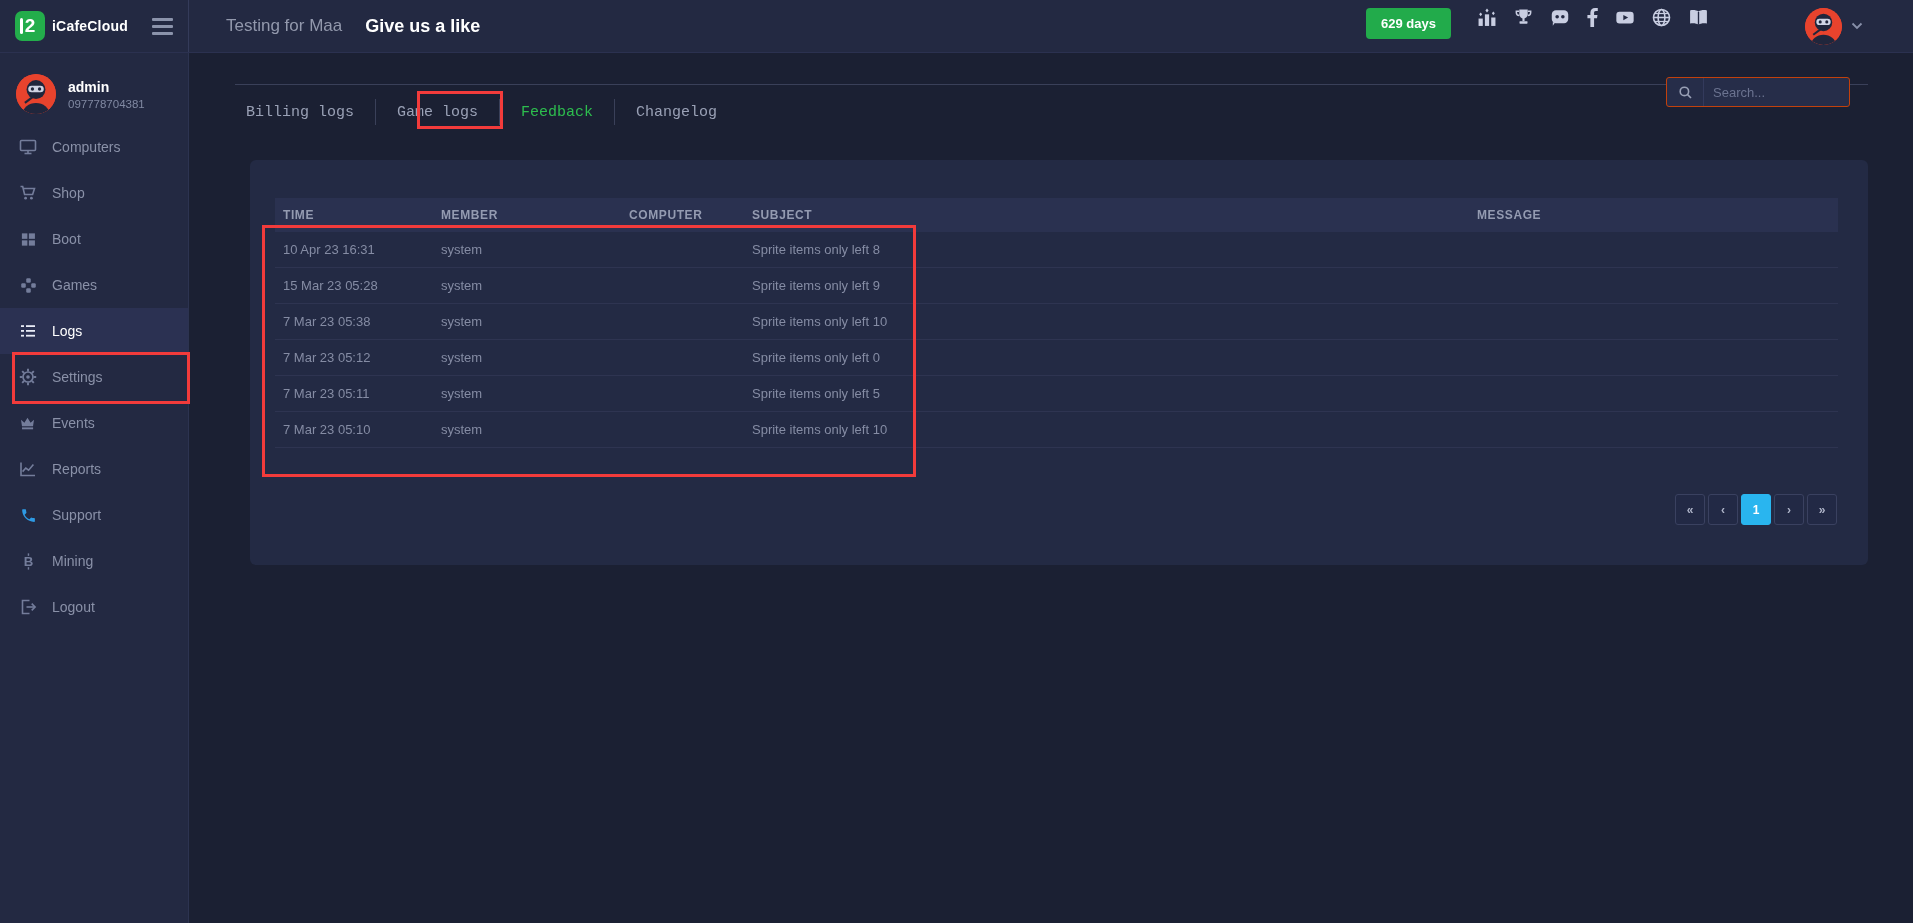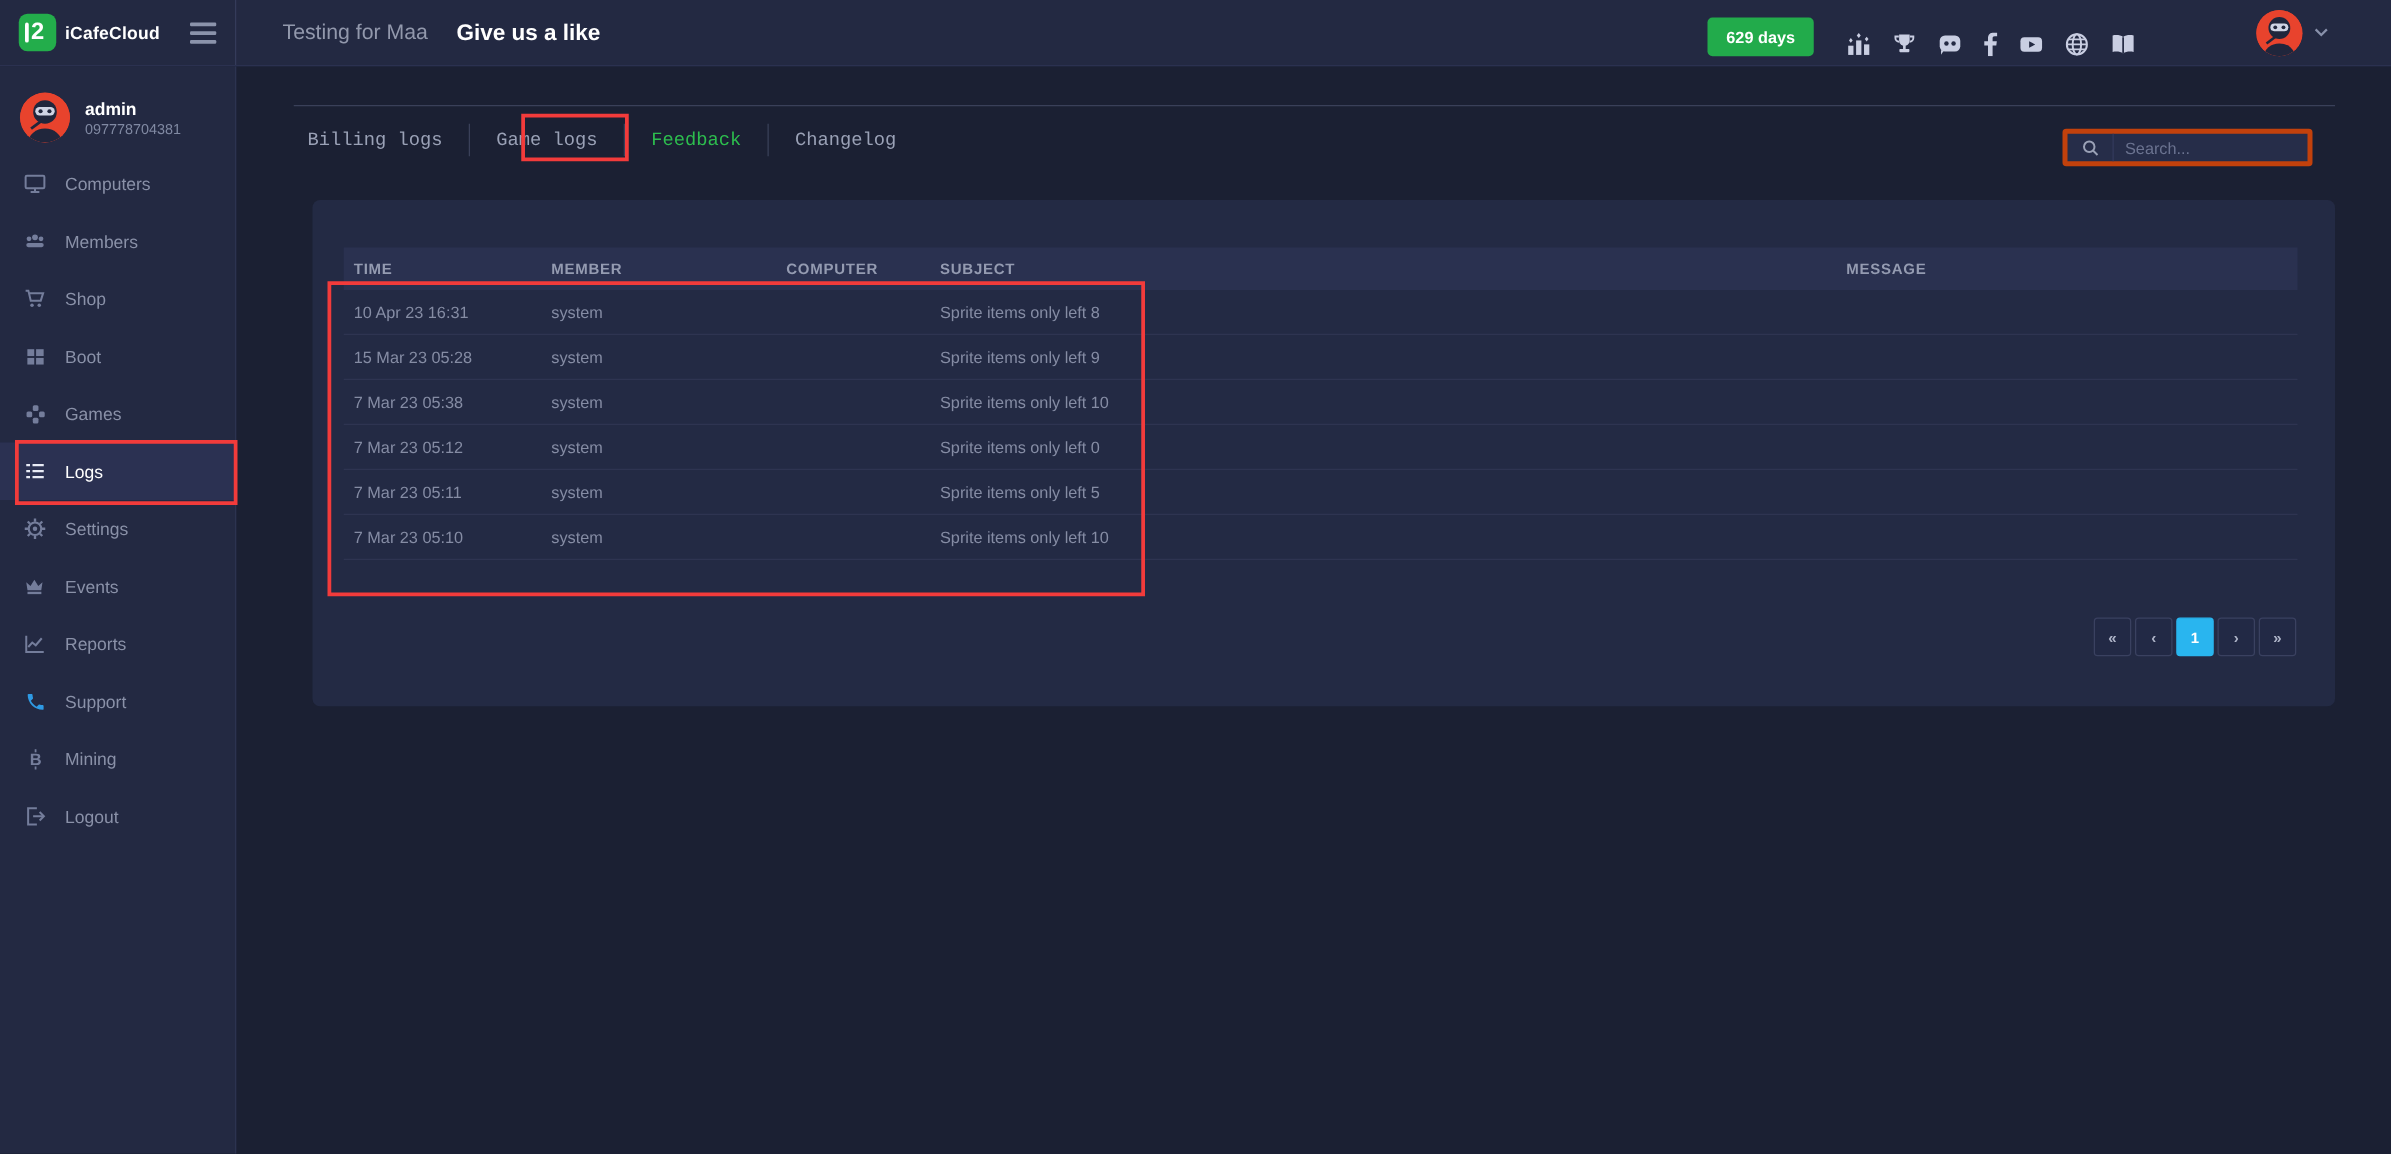--- a/index.html
+++ b/index.html
@@ -21,21 +21,21 @@
   .logo-badge { width:30px; height:30px; background:#23ad4b; border-radius:7px;
     color:#fff; font-weight:bold; font-size:19px;
     display:flex; align-items:center; justify-content:center; position:relative; }
   .logo-badge::before { content:""; position:absolute; left:5px; top:7px; bottom:7px;
     width:3px; background:#fff; border-radius:2px; }
   .brand-name { color:#fff; font-weight:bold; font-size:14px; letter-spacing:.2px; }
   .burger { display:flex; flex-direction:column; gap:4px; cursor:pointer; }
   .burger span { width:21px; height:3px; background:#8b93ab; border-radius:1px; }
   .topbar-title { color:#9298ac; font-size:17px; margin-left:37px; }
   .like-text { color:#fff; font-weight:bold; font-size:18px; margin-left:23px; cursor:pointer; }
-  .topbar-right { margin-left:auto; display:flex; align-items:flex-end; padding-right:50px; }
+  .topbar-right { margin-left:auto; display:flex; align-items:flex-start; padding-right:50px; }
   .days-badge { background:#22ab4b; color:#fff; font-size:13px; font-weight:bold;
     padding:8px 15px; border-radius:4px; margin-right:26px; cursor:pointer; }
   .tb-icons { display:flex; align-items:center; gap:17px; color:#c9cee2; }
   .tb-icons svg { display:block; cursor:pointer; }
   .avatar-wrap { display:flex; align-items:center; gap:9px; margin-left:96px; cursor:pointer; }
   .avatar { width:37px; height:37px; border-radius:50%; background:#e8432d; overflow:hidden; }
   .chev { color:#8890aa; }
   
   .sidebar { position:absolute; top:53px; left:0; bottom:0; width:189px;
     background:#232942; border-right:1px solid #2c3350; z-index:1; }
@@ -54,22 +54,22 @@
   
   .main { position:absolute; left:189px; top:53px; right:0; bottom:0; }
   .top-rule { position:absolute; top:31px; left:46px; right:45px; height:0;
     border-top:1px solid #3a4059; }
   .tabs-row { position:absolute; top:42px; left:57px; height:34px;
     display:flex; align-items:center; }
   .tab { padding:0 21px; font-size:15px; color:#9aa1b6; cursor:pointer; white-space:nowrap;font-family:Liberation Mono, monospace; }
   .tab:first-child { padding-left:0; }
   .tab.active { color:#2dbd4e; }
   .tab-divider { width:1px; height:26px; background:#3a4059; }
-  .search-box { position:absolute; top:50px; right:63px; width:200px; height:30px;
-    background:#262d49; border:4px solid #c2410c; border-radius:3px;
+  .search-box { position:absolute; top:24px; right:63px; width:184px; height:30px;
+    background:#262d49; border:1px solid #c2410c; border-radius:3px;
     display:flex; align-items:center; }
   .search-icon-box { width:37px; height:100%; display:flex; align-items:center;
     justify-content:center; border-right:1px solid #333a5c; color:#9aa1b6; cursor:pointer; }
   .search-box input { background:transparent; border:none; outline:none;
     color:#9aa1b6; font-size:13px; width:130px; padding:0 9px;
     font-family:"Liberation Sans", sans-serif; }
   .search-box input::placeholder { color:#6b7390; }
   
   .panel { position:absolute; left:61px; top:107px; width:1618px; height:405px;
     background:#232a44; border-radius:6px;padding-left:20px; }
@@ -197,31 +197,20 @@
             <rect x="1.5" y="2.5" width="15" height="10" rx="1" fill="none" stroke="currentColor" stroke-width="1.6"></rect>
             <line x1="9" y1="12.5" x2="9" y2="15.3" stroke="currentColor" stroke-width="1.6"></line>
             <line x1="5.5" y1="15.5" x2="12.5" y2="15.5" stroke="currentColor" stroke-width="1.6"></line>
           </svg>
       </span>
       <span>Computers</span>
     </div>
     <div class="nav-item">
       <span class="nav-icon">
         <svg width="18" height="18" viewBox="0 0 18 18">
-            <circle cx="4.2" cy="7" r="1.9" fill="currentColor"></circle>
-            <circle cx="13.8" cy="7" r="1.9" fill="currentColor"></circle>
-            <circle cx="9" cy="5.8" r="2.3" fill="currentColor"></circle>
-            <rect x="2" y="10.3" width="14" height="3.4" rx="1.7" fill="currentColor"></rect>
-          </svg>
-      </span>
-      <span>Members</span>
-    </div>
-    <div class="nav-item">
-      <span class="nav-icon">
-        <svg width="18" height="18" viewBox="0 0 18 18">
             <path d="M1.5 2.5h2.2l1.9 8h8l1.9-6H4.3" fill="none" stroke="currentColor" stroke-width="1.6"></path>
             <circle cx="6.6" cy="14.2" r="1.4" fill="currentColor"></circle>
             <circle cx="12.4" cy="14.2" r="1.4" fill="currentColor"></circle>
           </svg>
       </span>
       <span>Shop</span>
     </div>
     <div class="nav-item">
       <span class="nav-icon">
         <svg width="17" height="17" viewBox="0 0 18 18">

